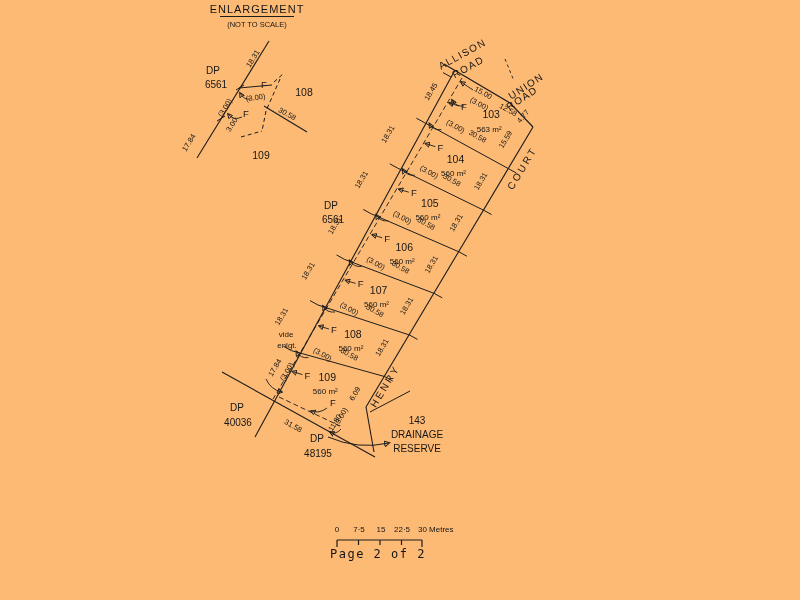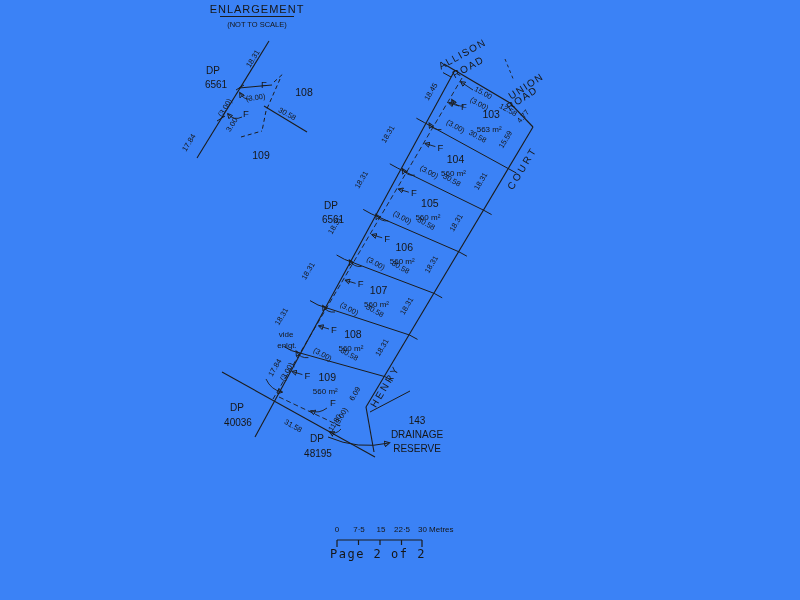--- a/index.html
+++ b/index.html
@@ -1,16 +1,16 @@
 <!DOCTYPE html>
 <html><head>
 <meta charset="utf-8">
 <style>
   html,body{margin:0;padding:0;background:#fff;}
-  .page{position:relative;width:800px;height:600px;background:#3b82f6;overflow:hidden;
+  .page{position:relative;width:800px;height:600px;background:#fdba74;overflow:hidden;
         font-family:"Liberation Sans",sans-serif;}
   svg{position:absolute;left:0;top:0;}
   svg line, svg path{stroke:#1c1c1c;fill:none;}
   svg text{fill:#161616;}
   .t{font-family:"Liberation Sans",sans-serif;}
   .mono{font-family:"DejaVu Sans Mono",monospace;}
 </style>
 </head>
 <body>
 

